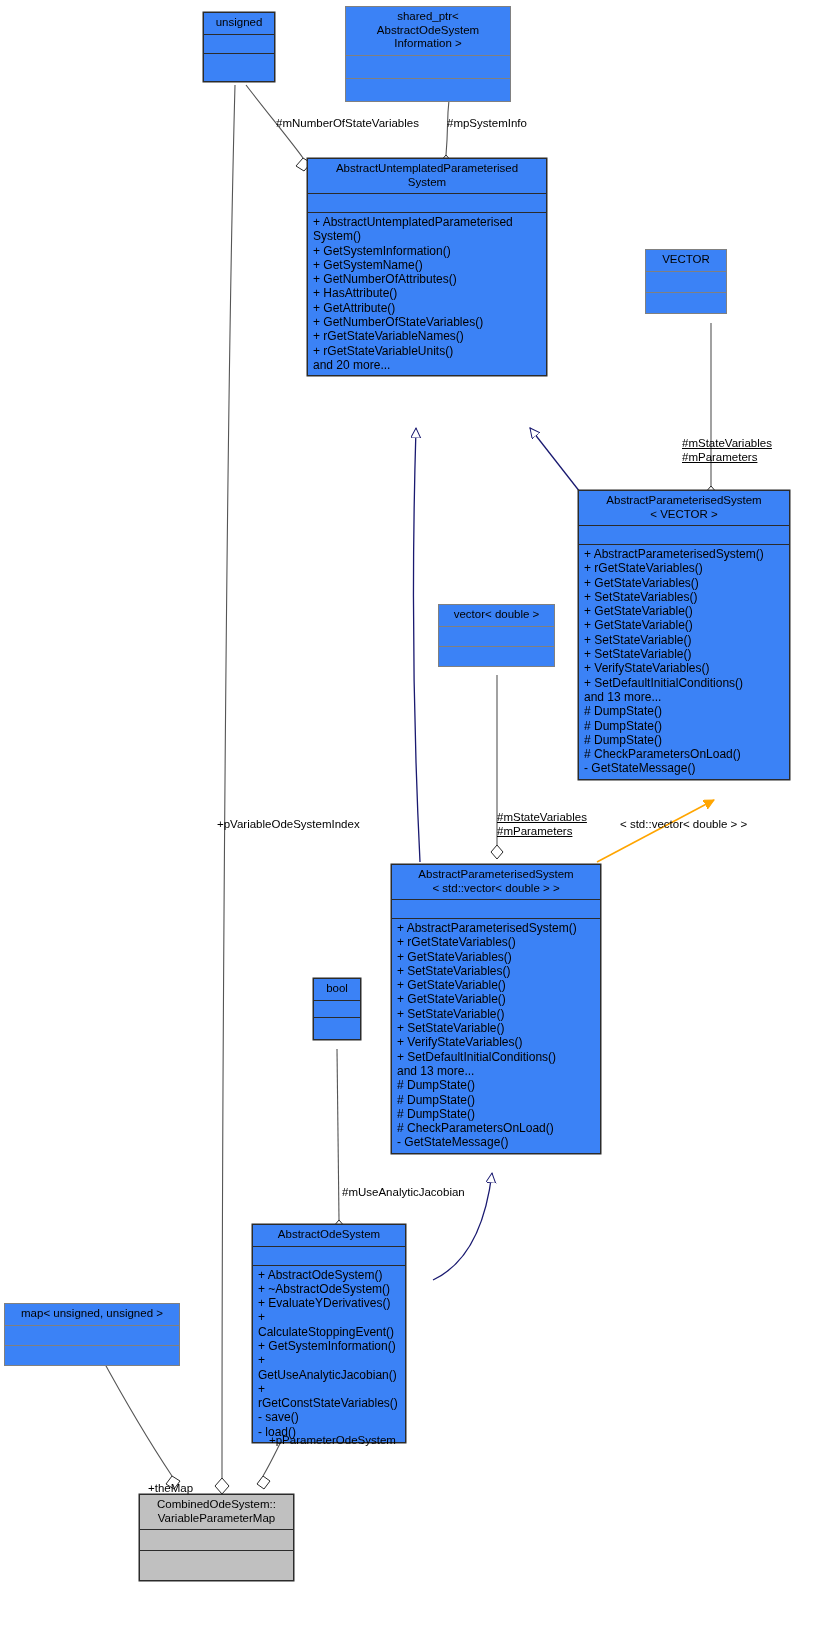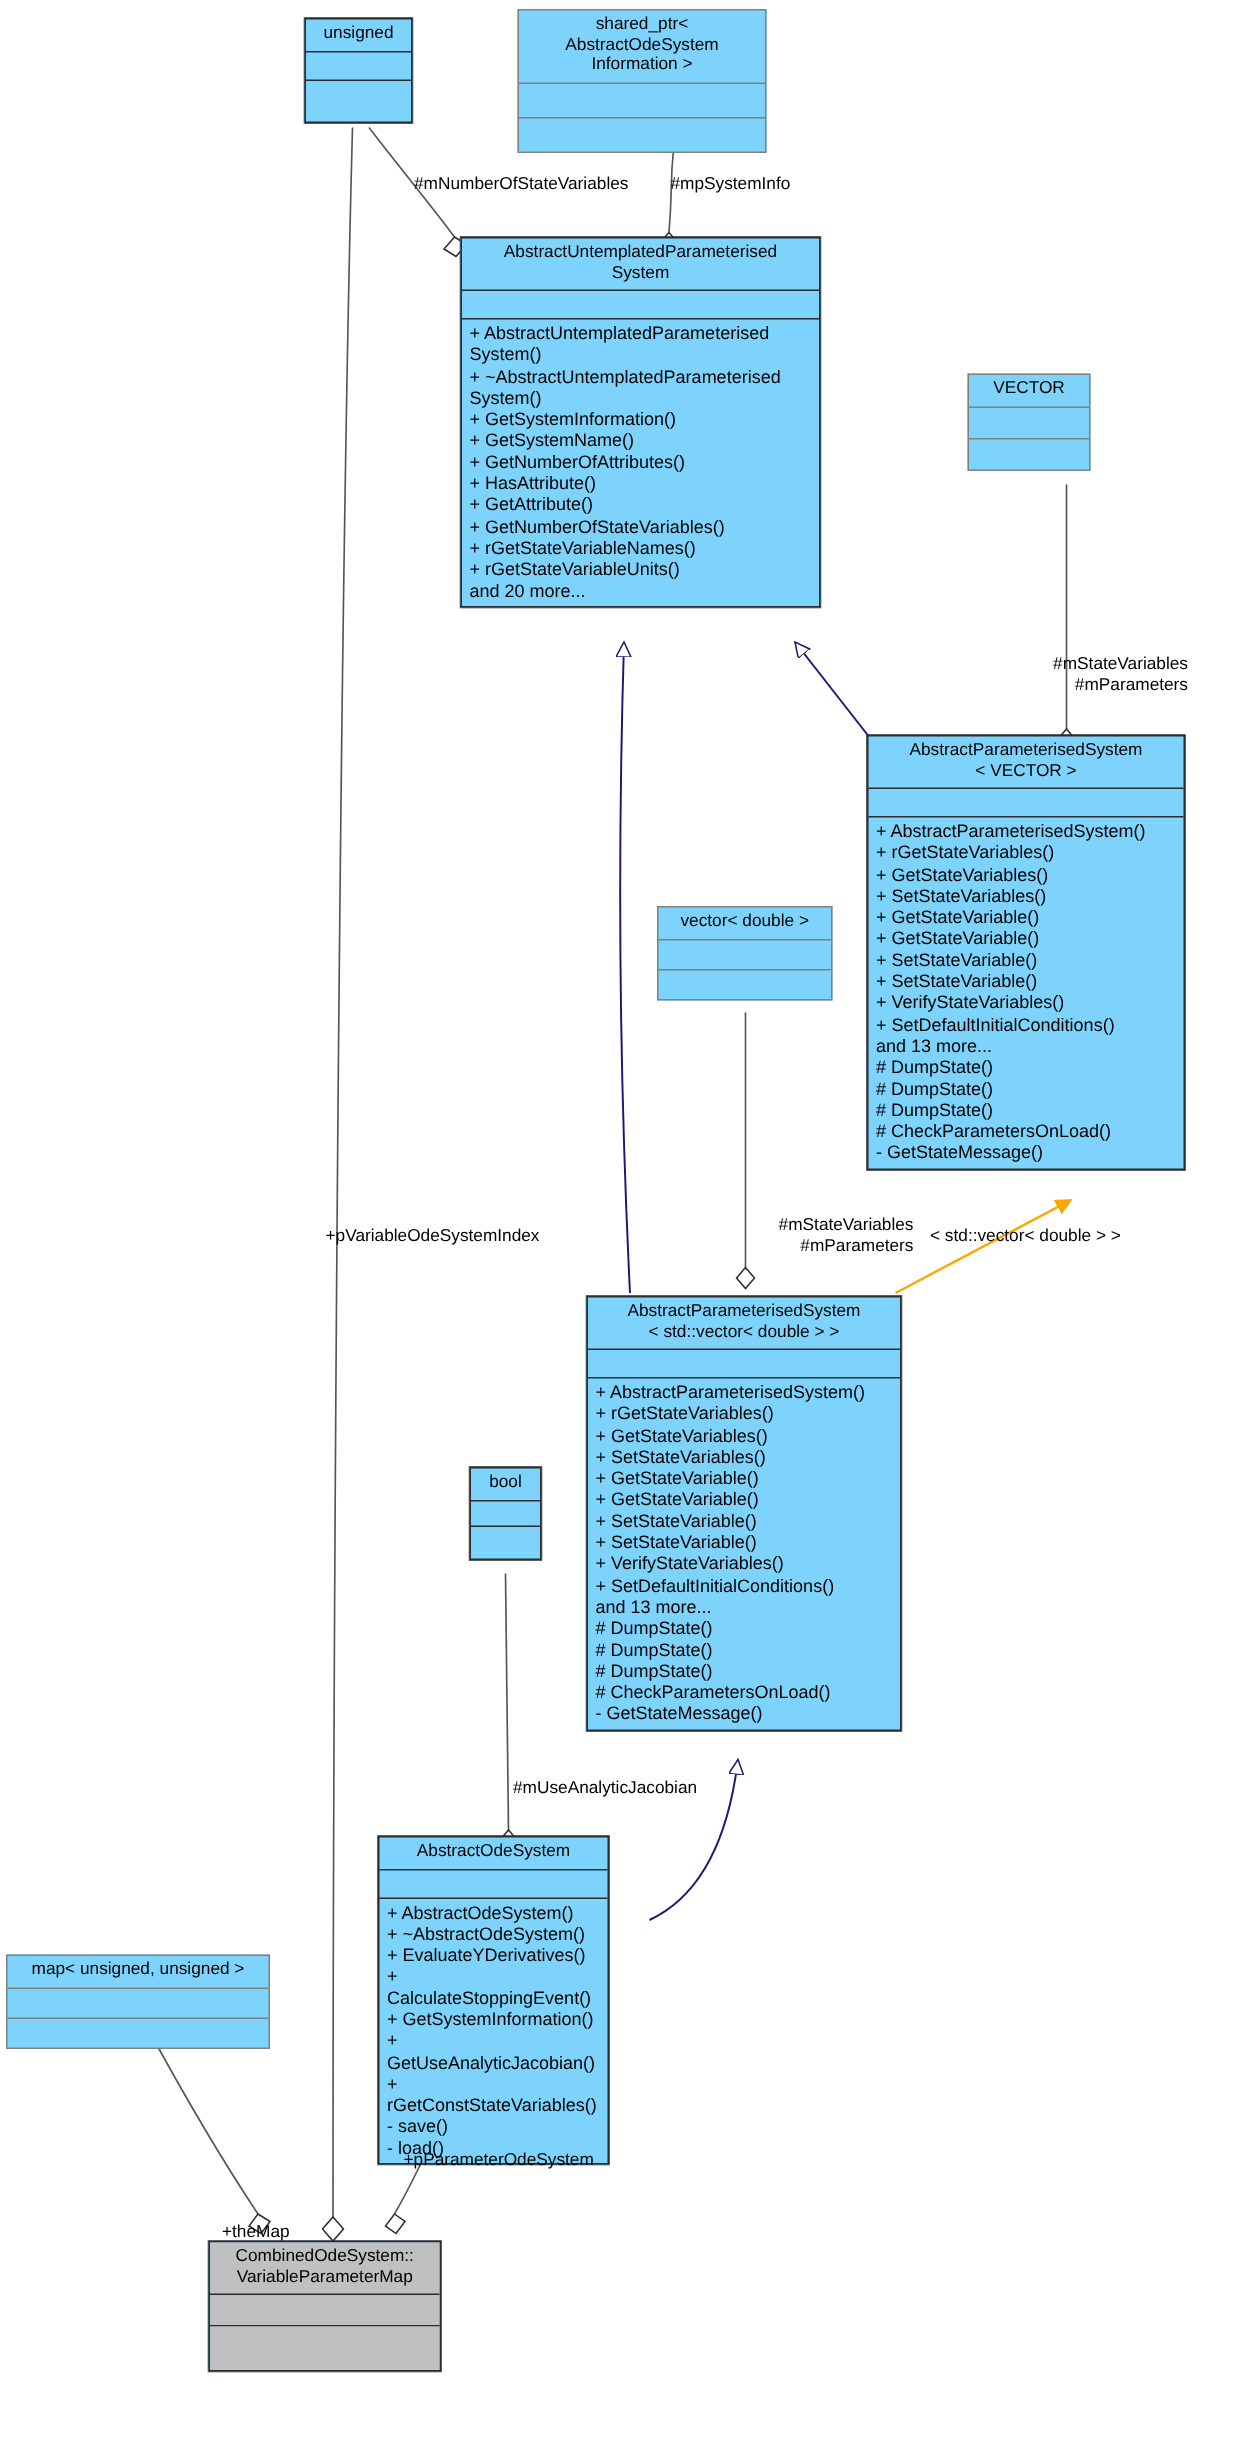--- a/index.html
+++ b/index.html
@@ -23,21 +23,21 @@
     top: 0;
     width: 825px;
     height: 1632px;
     pointer-events: none;
   }
 
   
   .umlbox {
     position: absolute;
     box-sizing: border-box;
-    background: #7dd3fc;
+    background: #3b82f6;
     border: 1px solid #808080;
     z-index: 5;
   }
   .umlbox.strong {
     border: 1px solid #2b2b2b;
     box-shadow: 0 0 0 0.5px #2b2b2b;
   }
   .umlbox.filled .title,
   .umlbox.filled .attrs,
   .umlbox.filled .ops {
@@ -86,21 +86,21 @@
 
   
   .edgelabel {
     position: absolute;
     font-size: 11.5px;
     line-height: 13.5px;
     color: #000000;
     white-space: pre-line;
     z-index: 6;
   }
-  .edgelabel.center { text-align: right; }
+  .edgelabel.center { text-align: left; text-decoration: underline; }
 </style>
 </head>
 <body>
 
 <div id="canvas">
 
   <svg class="edges" viewBox="0 0 825 1632">
     <defs>
       <marker id="inh-arrow" markerWidth="12" markerHeight="12" refX="10" refY="5" orient="auto" markerUnits="userSpaceOnUse">
         <path d="M0,0 L10,5 L0,10 z" fill="#ffffff" stroke="#191970" stroke-width="1"></path>
@@ -180,21 +180,20 @@
     <div class="ops" style="min-height:22px;"></div>
   </div>
 
   <div class="umlbox strong" style="left:307px; top:158px; width:240px;">
     <div class="title">AbstractUntemplatedParameterised
 System</div>
     <div class="attrs"></div>
     <div class="ops">
       <ul>
           <li>+ AbstractUntemplatedParameterised System()</li>
-          <li>+ ~AbstractUntemplatedParameterised System()</li>
           <li>+ GetSystemInformation()</li>
           <li>+ GetSystemName()</li>
           <li>+ GetNumberOfAttributes()</li>
           <li>+ HasAttribute()</li>
           <li>+ GetAttribute()</li>
           <li>+ GetNumberOfStateVariables()</li>
           <li>+ rGetStateVariableNames()</li>
           <li>+ rGetStateVariableUnits()</li>
           <li>and 20 more...</li>
         </ul>

